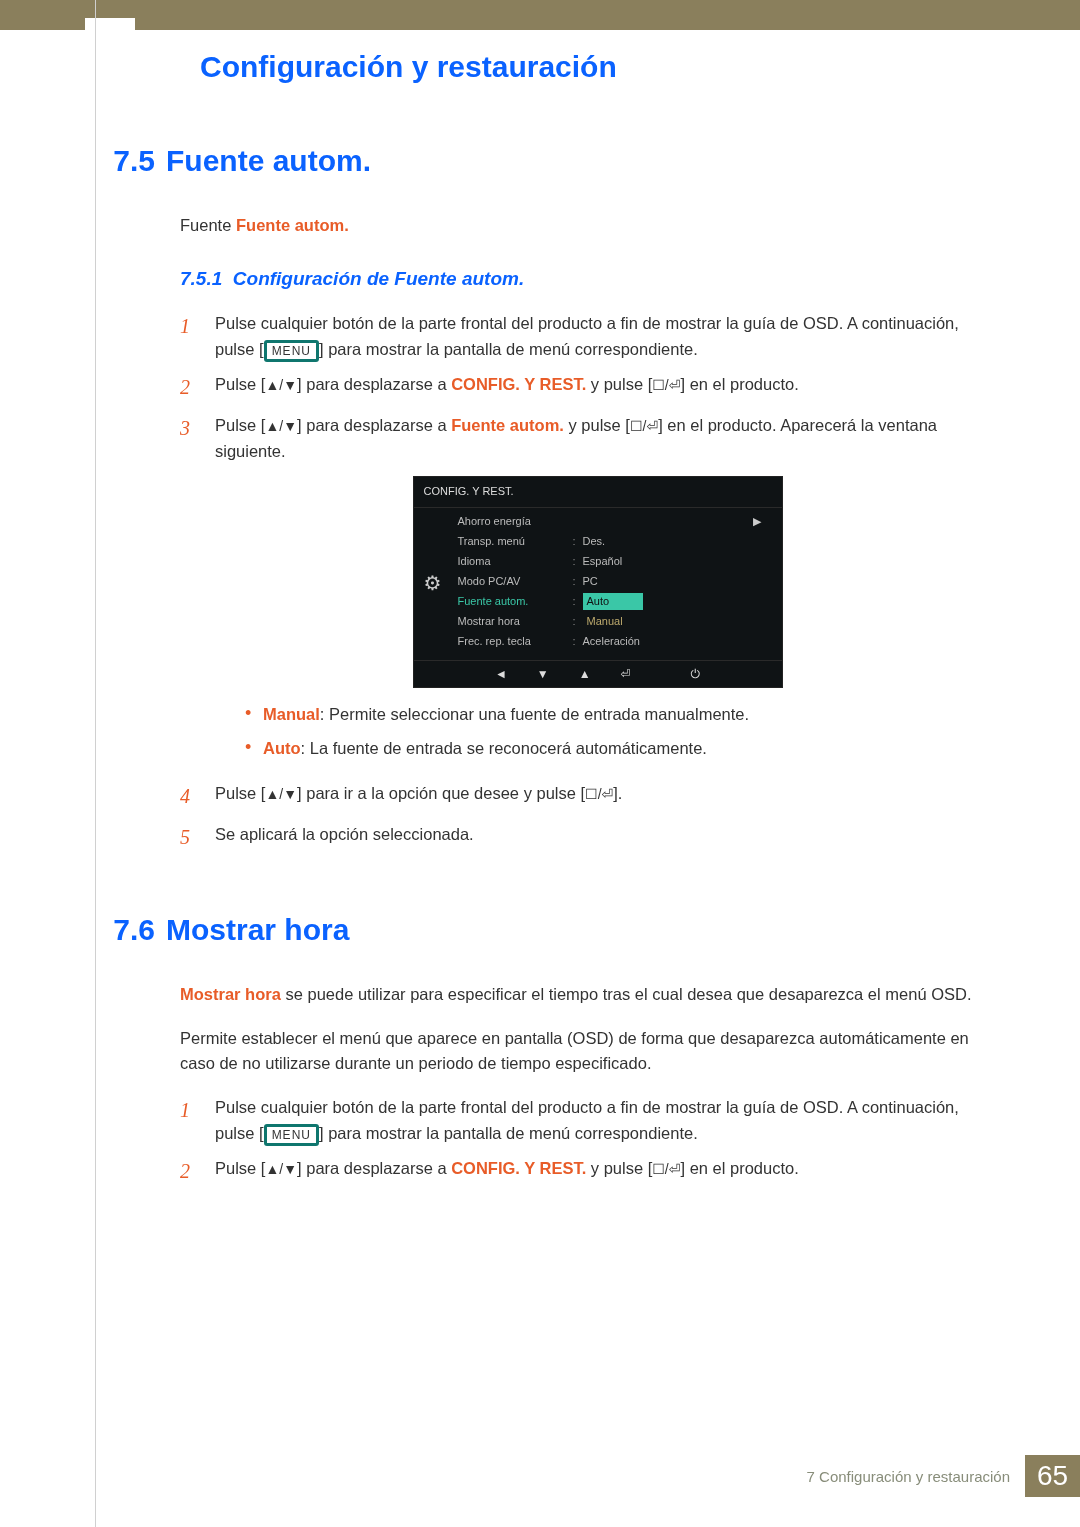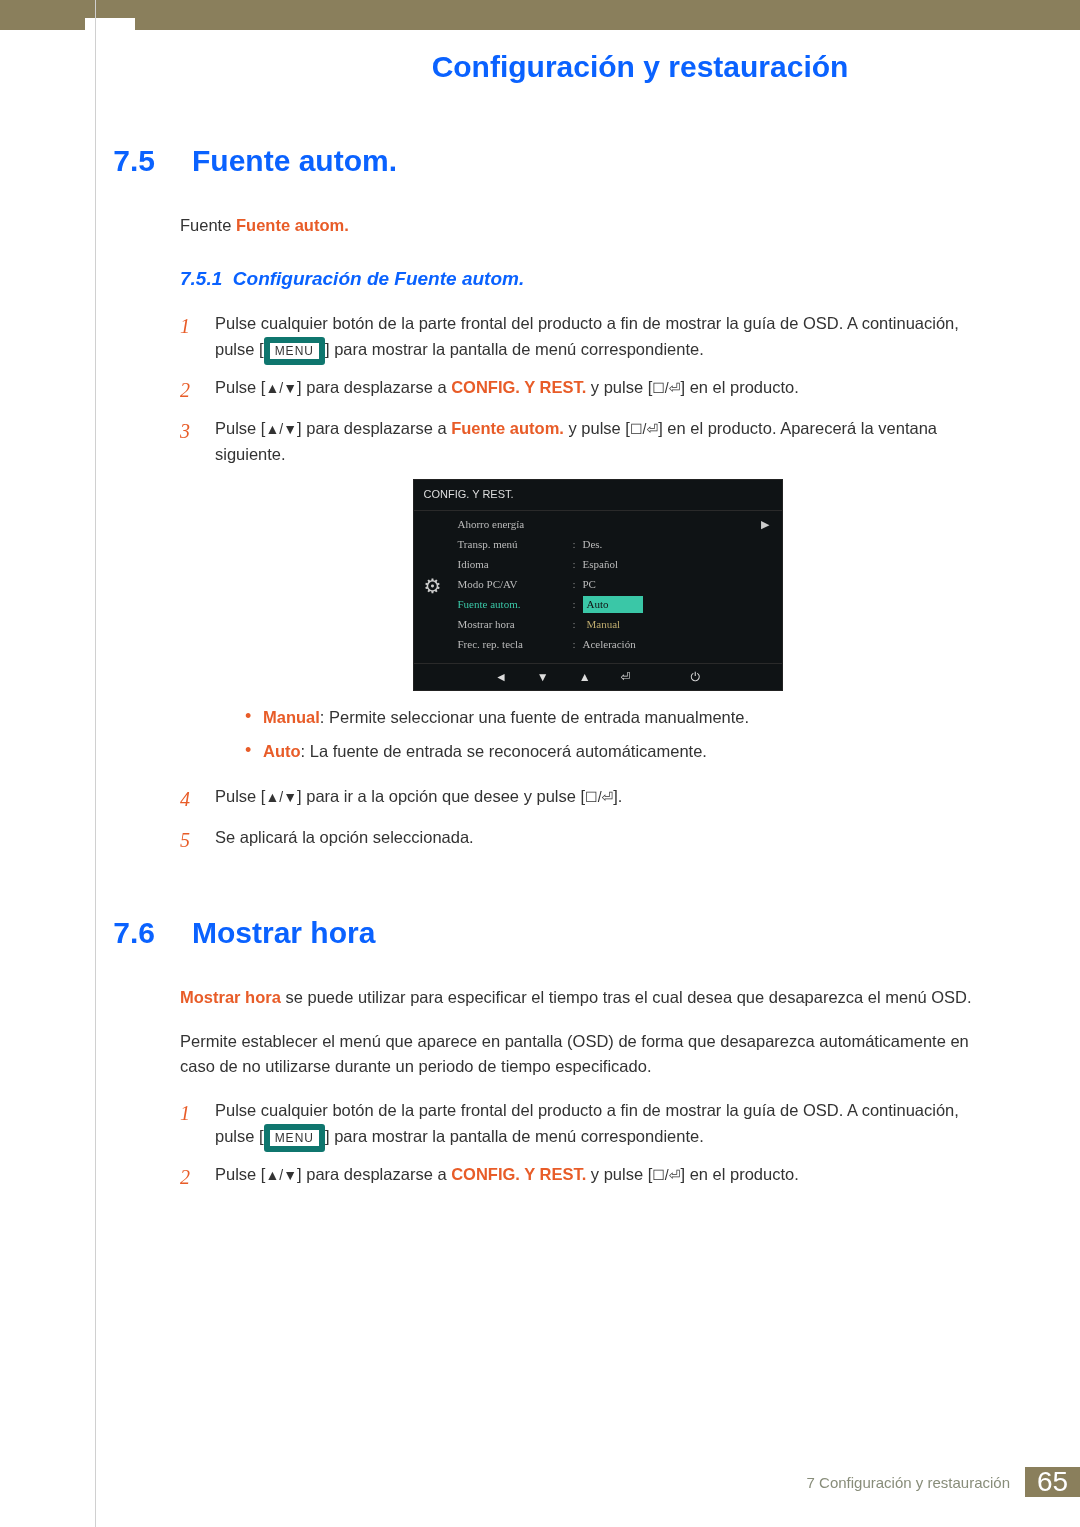--- a/index.html
+++ b/index.html
@@ -1,60 +1,60 @@
 <!DOCTYPE html>
 <html><head>
 <meta charset="utf-8">
 <style>
   * { margin:0; padding:0; box-sizing:border-box; }
   body { font-family: Arial, Helvetica, sans-serif; background:#fff; color:#333; width:1080px; }
   .top-bar { height:30px; background:#8a7f5c; position:relative; }
   .top-bar::before { content:""; position:absolute; left:85px; bottom:-12px; width:50px; height:24px; background:#fff; }
   .left-rule { position:absolute; left:95px; top:0; bottom:0; width:1px; background:#d0d0d0; }
   .page { position:relative; padding:0 0 0 0; min-height:1527px; }
-  .chapter-title { color:#0a62ff; font-size:30px; font-weight:bold; padding:20px 0 60px 200px;text-align:center; }
+  .chapter-title { color:#0a62ff; font-size:30px; font-weight:bold; padding:20px 0 60px 200px; }
   .section { padding:0 100px 50px 100px; }
-  .section-h { display:flex; align-items:flex-start; gap:37px; margin-bottom:35px; }
+  .section-h { display:flex; align-items:flex-start; gap:11px; margin-bottom:35px; }
   .section-num { color:#0a62ff; font-size:30px; font-weight:bold; width:55px; text-align:right; }
   .section-title { color:#0a62ff; font-size:30px; font-weight:bold; }
   .body { padding-left:80px; font-size:16.5px; line-height:1.55; color:#333; }
   .sub-h { color:#0a62ff; font-size:19px; font-weight:bold; margin:25px 0 18px 0;font-style:italic; }
   .run-orange { color:#e85c28; font-weight:bold; }
   ol.steps { list-style:none; }
   ol.steps > li { display:flex; gap:15px; margin-bottom:10px; }
   .step-num { color:#e85c28; font-style:italic; font-family:Georgia, serif; font-size:20px; width:20px; flex-shrink:0; }
   .step-body { flex:1; }
-  .key { border:6px solid #0f766e; border-radius:3px; padding:0 5px; font-size:12px; font-family:Arial; letter-spacing:1px; display:inline-block; line-height:1.4; }
+  .key { border:3px solid #0f766e; border-radius:3px; padding:0 5px; font-size:12px; font-family:Arial; letter-spacing:1px; display:inline-block; line-height:1.4; }
   .glyph { font-size:14px; }
   .bullets { list-style:none; margin:14px 0 10px 30px; }
   .bullets li { position:relative; padding-left:18px; margin-bottom:8px; }
   .bullets li::before { content:"•"; color:#e85c28; position:absolute; left:0; font-size:18px; line-height:1; top:2px; }
   .para { margin-bottom:18px; }
 
   
   .osd { width:370px; margin:12px auto 14px auto; background:#0f1315; color:#bbb; font-size:11px; border:1px solid #222; }
   .osd-title { padding:6px 10px; border-bottom:1px solid #2a2a2a; font-size:11px; color:#ddd; }
   .osd-body { display:flex; }
   .osd-icon { width:38px; display:flex; align-items:center; justify-content:center; color:#ccc; font-size:20px; }
-  .osd-list { flex:1; padding:4px 6px 8px 6px;font-family:Liberation Serif, serif; }
+  .osd-list { flex:1; padding:4px 14px 8px 6px; }
   .osd-row { display:flex; align-items:center; height:20px; }
   .osd-lbl { width:115px; }
   .osd-col { width:10px; color:#888; }
   .osd-val { flex:1; }
   .osd-arrow { color:#ccc; padding-right:6px; }
   .hl { color:#3ac7a7; }
   .opt-sel { background:#3ac7a7; color:#111; padding:0 4px; display:inline-block; min-width:60px; }
   .opt { color:#bca96d; padding:0 4px; display:inline-block; min-width:60px; }
   .osd-foot { border-top:1px solid #2a2a2a; padding:4px; display:flex; justify-content:center; gap:30px; color:#ddd; font-size:12px; }
   .osd-foot span:last-child { margin-left:30px; }
 
   
   .footer { position:absolute; bottom:30px; right:0; display:flex; align-items:center;margin-top:12px; }
   .foot-text { color:#888d7a; font-size:15px; padding-right:15px; }
-  .foot-page { background:#8a7f5c; color:#fff; font-size:28px; width:55px; height:30px; display:flex; align-items:center; justify-content:center; }
+  .foot-page { background:#8a7f5c; color:#fff; font-size:28px; width:55px; height:42px; display:flex; align-items:center; justify-content:center; }
 </style>
 </head>
 <body>
 
 <div class="page">
   <div class="top-bar"></div>
   <div class="left-rule"></div>
 
   <div class="chapter-title">Configuración y restauración</div>
 

